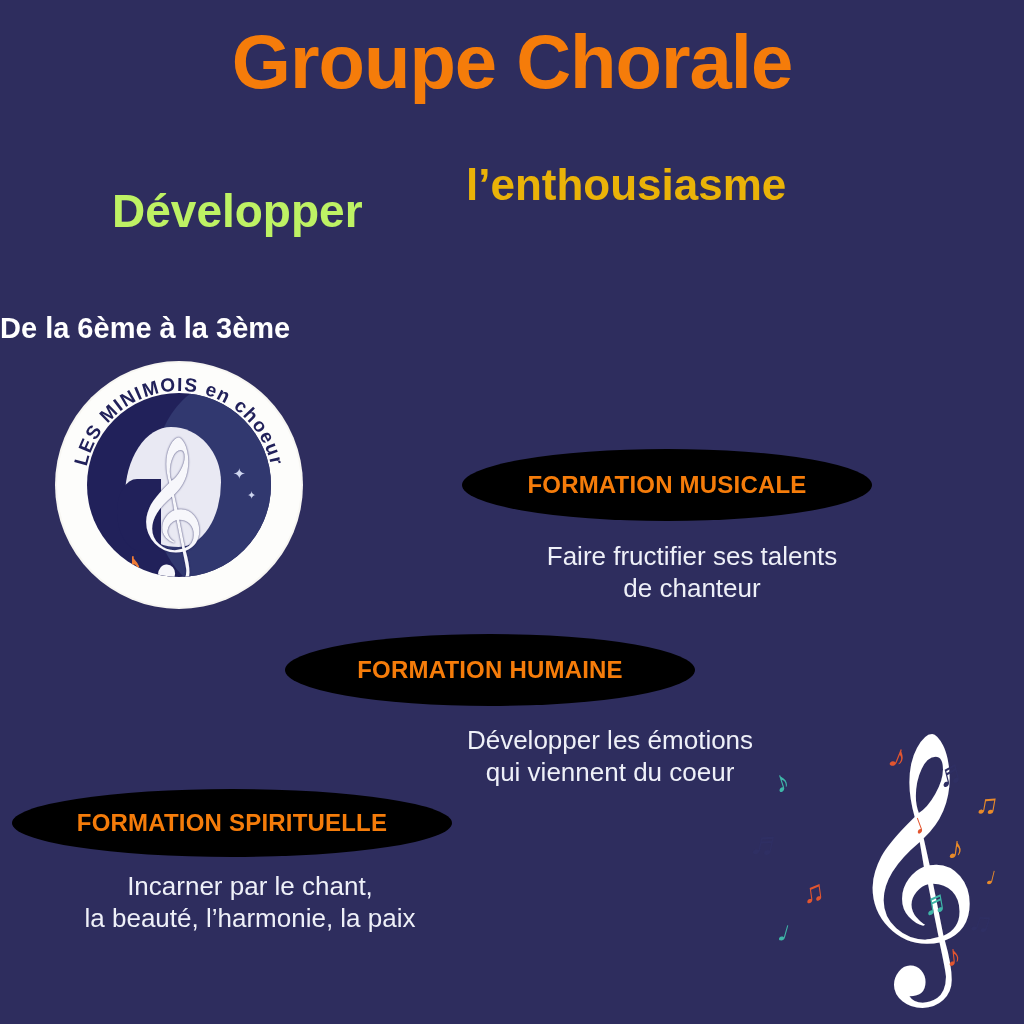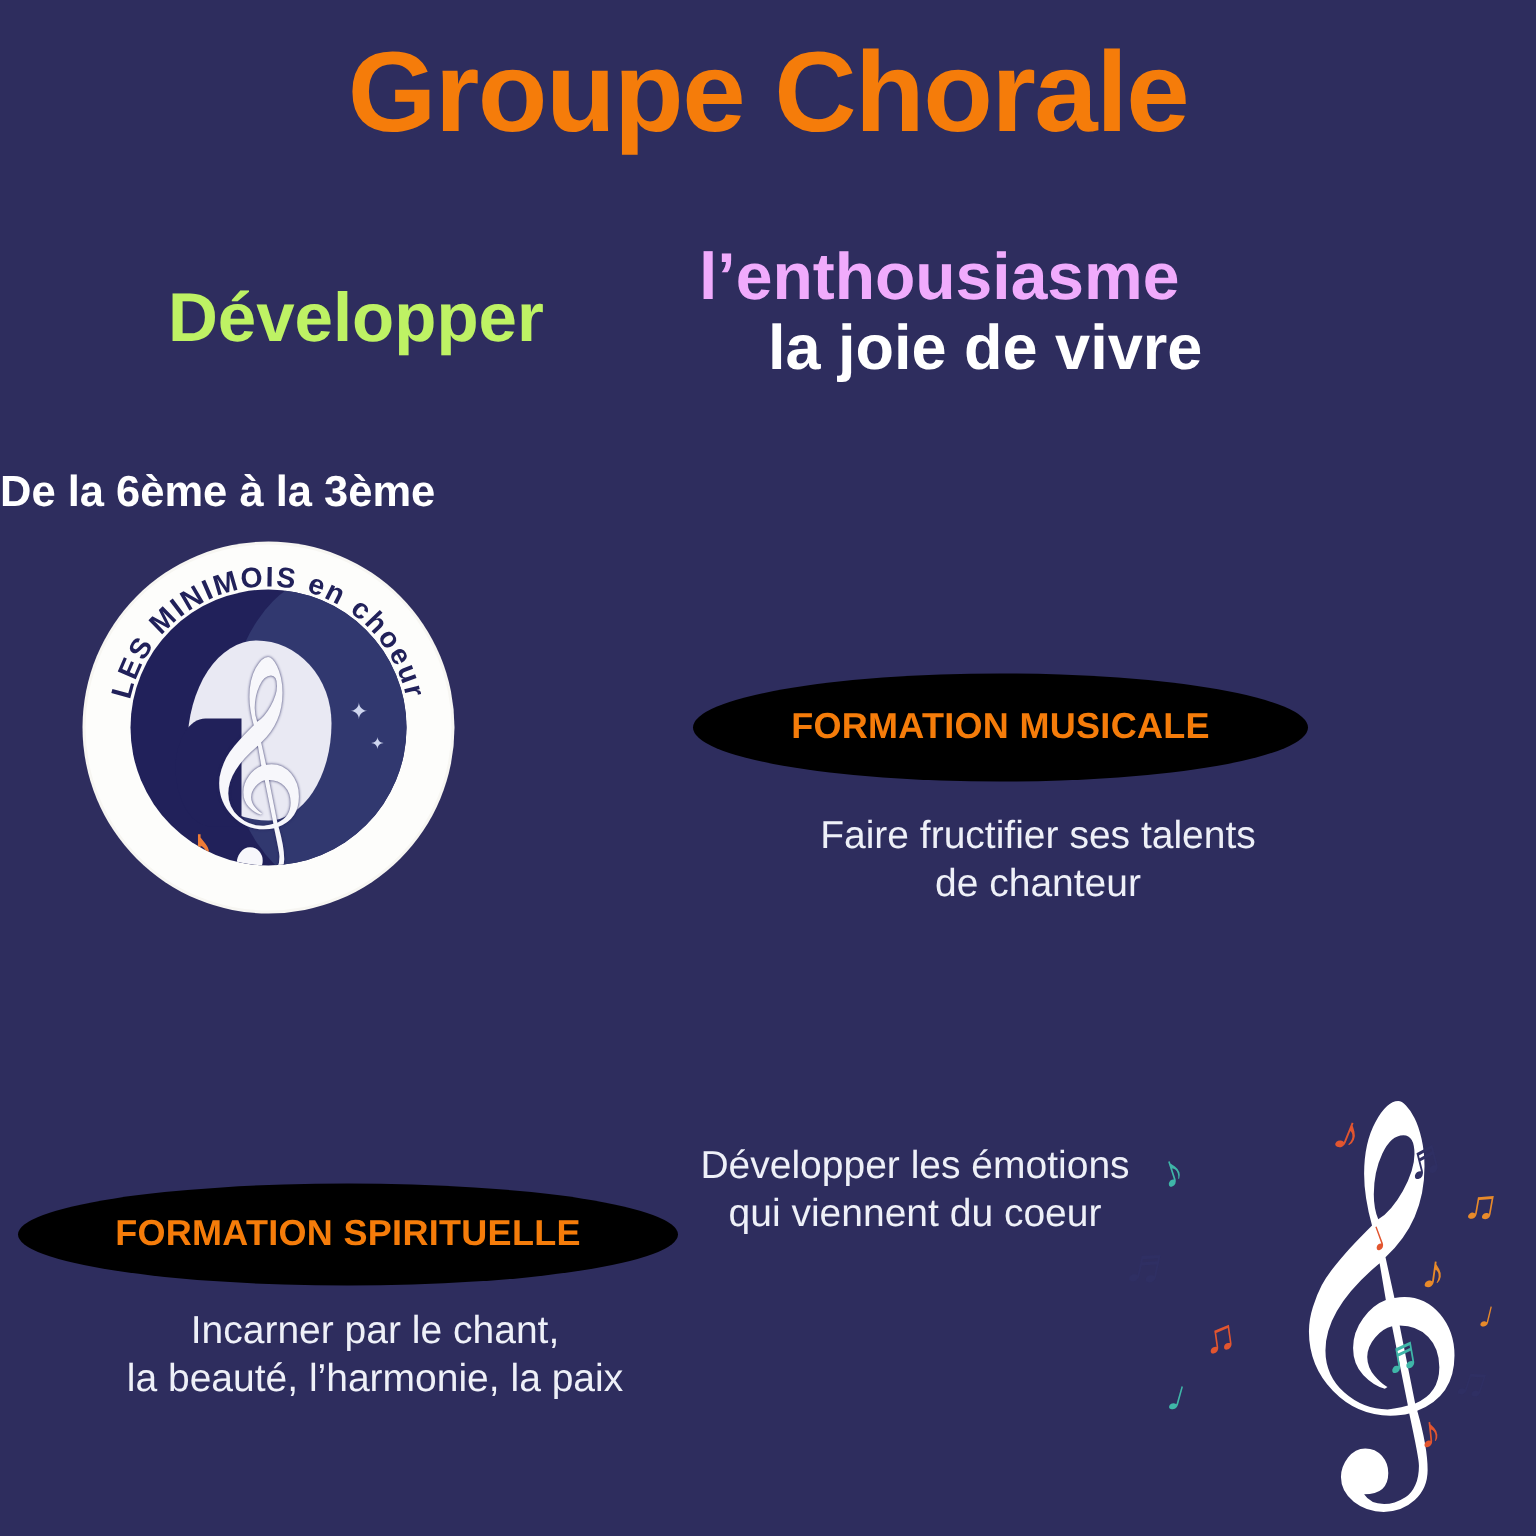--- a/index.html
+++ b/index.html
@@ -49,21 +49,21 @@
     font-weight: bold;
     color: #bef264;
     letter-spacing: 0px;
   }
   .sub-orange {
     position: absolute;
     left: 466px;
     top: 0px;
     font-size: 44px;
     font-weight: bold;
-    color: #f0abfc;
+    color: #eab308;
   }
   .sub-white {
     position: absolute;
     left: 512px;
     top: 48px;
     font-size: 42px;
     font-weight: bold;
     color: #ffffff;
   }
   .level {
@@ -190,21 +190,21 @@
 
   .desc {
     position: absolute;
     color: #eef0f8;
     font-size: 26px;
     line-height: 1.24;
     text-align: center;
     white-space: pre-line;
   }
   .desc-1 { left: 482px; top: 540px; width: 420px; }
-  .desc-2 { left: 360px; top: 760px; width: 500px; }
+  .desc-2 { left: 360px; top: 724px; width: 500px; }
   .desc-3 { left: 40px;  top: 870px; width: 420px; }
 
   
   .notes {
     position: absolute;
     left: 750px;
     top: 735px;
     width: 274px;
     height: 260px;
   }
@@ -225,21 +225,20 @@
 </head>
 <body>
 
 <div class="poster">
 
   <div class="title">Groupe Chorale</div>
 
   <div class="subtitle-row">
     <span class="sub-yellow">Développer</span>
     <span class="sub-orange">l’enthousiasme</span>
-    <span class="sub-white">la joie de vivre</span>
   </div>
 
   <div class="level">De la 6ème à la 3ème</div>
 
   <div class="logo">
     <div class="logo-inner">
       <div class="logo-face"></div>
       <div class="logo-clef">𝄞</div>
       <div class="logo-note">♪</div>
       <div class="logo-sparkle" style="left:146px; top:72px;">✦</div>
@@ -254,20 +253,23 @@
       </text>
     </svg>
   </div>
 
   <div class="pill pill-1">
     <span class="pill-label">FORMATION MUSICALE</span>
   </div>
   <div class="desc desc-1">Faire fructifier  ses talents
 de chanteur</div>
 
+  <div class="pill pill-2">
+    <span class="pill-label">FORMATION HUMAINE</span>
+  </div>
   <div class="desc desc-2">Développer les émotions
 qui viennent du coeur</div>
 
   <div class="pill pill-3">
     <span class="pill-label">FORMATION SPIRITUELLE</span>
   </div>
   <div class="desc desc-3">Incarner par le chant,
 la beauté, l’harmonie, la paix</div>
 
   <div class="notes" id="notes-cluster">

